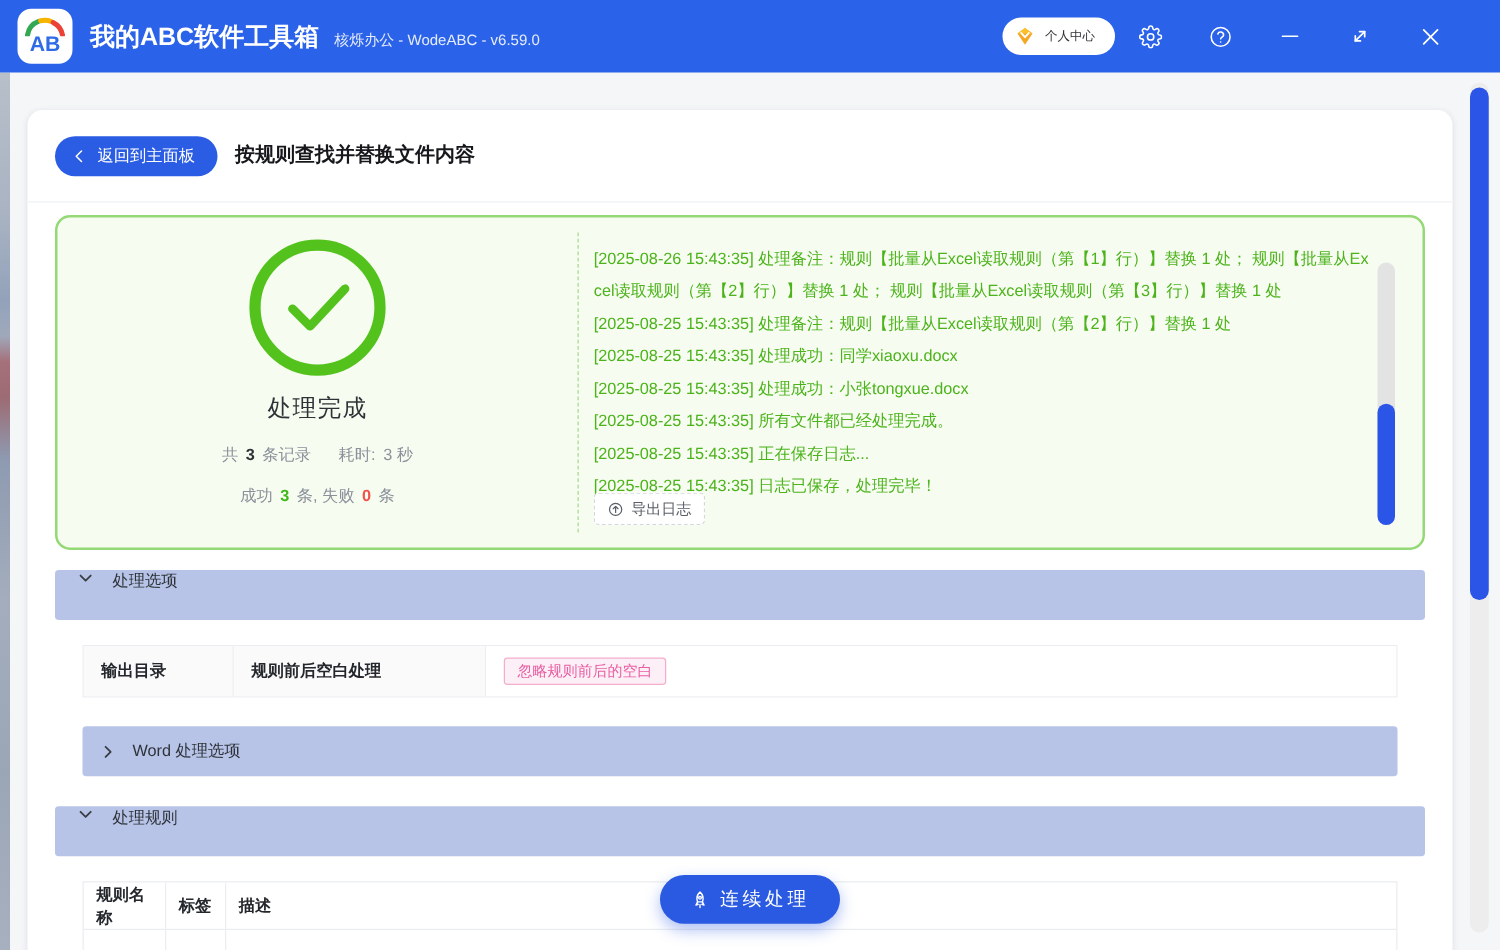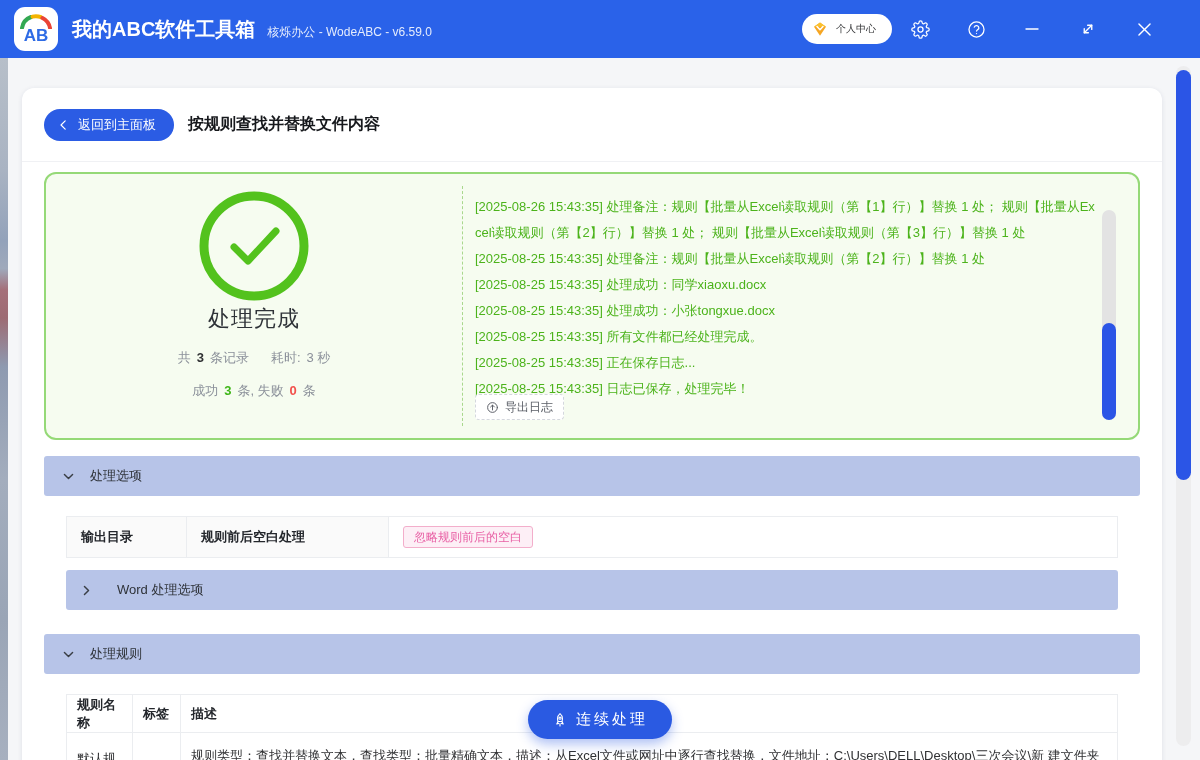--- a/index.html
+++ b/index.html
@@ -36,54 +36,54 @@
     font-size:13px; display:flex; align-items:center; gap:8px; padding:0 18px 0 14px; cursor:pointer;
     font-family:inherit; }
   .page-title { font-size:16px; font-weight:bold; color:#16181c; margin-left:14px; }
   .card-content { padding:10px 22px 0; }
 
   
   .result-panel { height:268px; background:#f6fcf0; border:2px solid #95d977; border-radius:12px;
     display:flex; position:relative; overflow:hidden; }
   .result-left { width:416px; flex:none; display:flex; flex-direction:column; align-items:center;
     padding-top:14px; }
-  .status-title { font-size:22px; color:#2f3338; letter-spacing:1px; }
+  .status-title { font-size:19px; color:#2f3338; margin-top:10px; letter-spacing:1px; }
   .stat-line { display:flex; align-items:baseline; gap:6px; font-size:13px; color:#8b909a; margin-top:15px; }
   .stat-line .num { font-weight:bold; color:#303133; }
   .stat-line .num.green { color:#3fb618; }
   .stat-line .num.red { color:#f2504b; }
   .stat-gap { width:10px; }
   .result-right { flex:1; border-left:1px dashed #a9d88d; margin:12px 0; padding:8px 0 0 12px;
     position:relative; }
   .log-lines { width:620px; max-height:212px; overflow:hidden; }
   .log-line { font-size:13px; line-height:26px; color:#4cb31b; word-break:break-all; }
   .export-btn { position:absolute; left:12px; bottom:6px; display:inline-flex; align-items:center;
     gap:6px; background:#fff; border:1px dashed #d4d7dd; border-radius:4px; height:26px;
     padding:0 10px; font-size:12px; color:#5a5e66; cursor:pointer; font-family:inherit; }
   .log-scroll { position:absolute; right:22px; top:24px; width:14px; height:210px;
     background:#e3e3e3; border-radius:7px; }
   .log-scroll .thumb { position:absolute; left:0; bottom:0; width:14px; height:97px;
     background:#2b55e6; border-radius:7px; cursor:pointer; }
 
   
   .section-header { height:40px; background:#b7c4e8; border-radius:3px; display:flex;
-    align-items:center; padding:0 0 0 18px; gap:15px; margin-top:16px; font-size:13px;
+    padding:0 0 0 18px; gap:15px; margin-top:16px; font-size:13px;
     color:#2e3238; cursor:pointer; }
   .options-row { margin:20px 22px 0; height:42px; display:flex; border:1px solid #ebedf0; }
   .cell { display:flex; align-items:center; padding:0 14px; border-right:1px solid #ebedf0;
     height:100%; }
   .cell:last-child { border-right:none; }
   .cell.label { background:#fafafa; font-weight:bold; font-size:13px; color:#24272c; }
   .cell.value { background:#fff; font-size:13px; color:#303133; gap:8px; }
   .c1 { width:120px; flex:none; } .c2 { width:500px; flex:none; }
   .c3 { width:202px; flex:none; } .c4 { flex:1; }
   .pink-tag { border:1px solid #f3aecb; background:#fdeff6; color:#e85fa4; font-size:12px;
     border-radius:3px; padding:4px 10px; line-height:1; }
-  .word-row { margin:12px 22px 0; height:40px; background:#b7c4e8; border-radius:3px;
-    display:flex; align-items:center; padding:0 0 0 14px; gap:24px; font-size:13px; color:#2e3238;
+  .word-row { margin:23px 22px 0; height:40px; background:#b7c4e8; border-radius:3px;
+    display:flex; align-items:center; padding:0 0 0 14px; gap:13px; font-size:13px; color:#2e3238;
     cursor:pointer; }
 
   
   .rules-table { margin:20px 22px 0; border:1px solid #ebedf0; font-size:13px; }
   .tr { display:flex; }
   .tr.head { height:38px; border-bottom:1px solid #ebedf0; font-weight:bold; color:#24272c; }
   .td { padding:0 10px; display:flex; align-items:center; border-right:1px solid #ebedf0; }
   .td:last-child { border-right:none; }
   .tcol1 { width:66px; flex:none; } .tcol2 { width:48px; flex:none; } .tcol3 { flex:1; }
   .tr.body { min-height:70px; align-items:stretch; color:#303133; }

